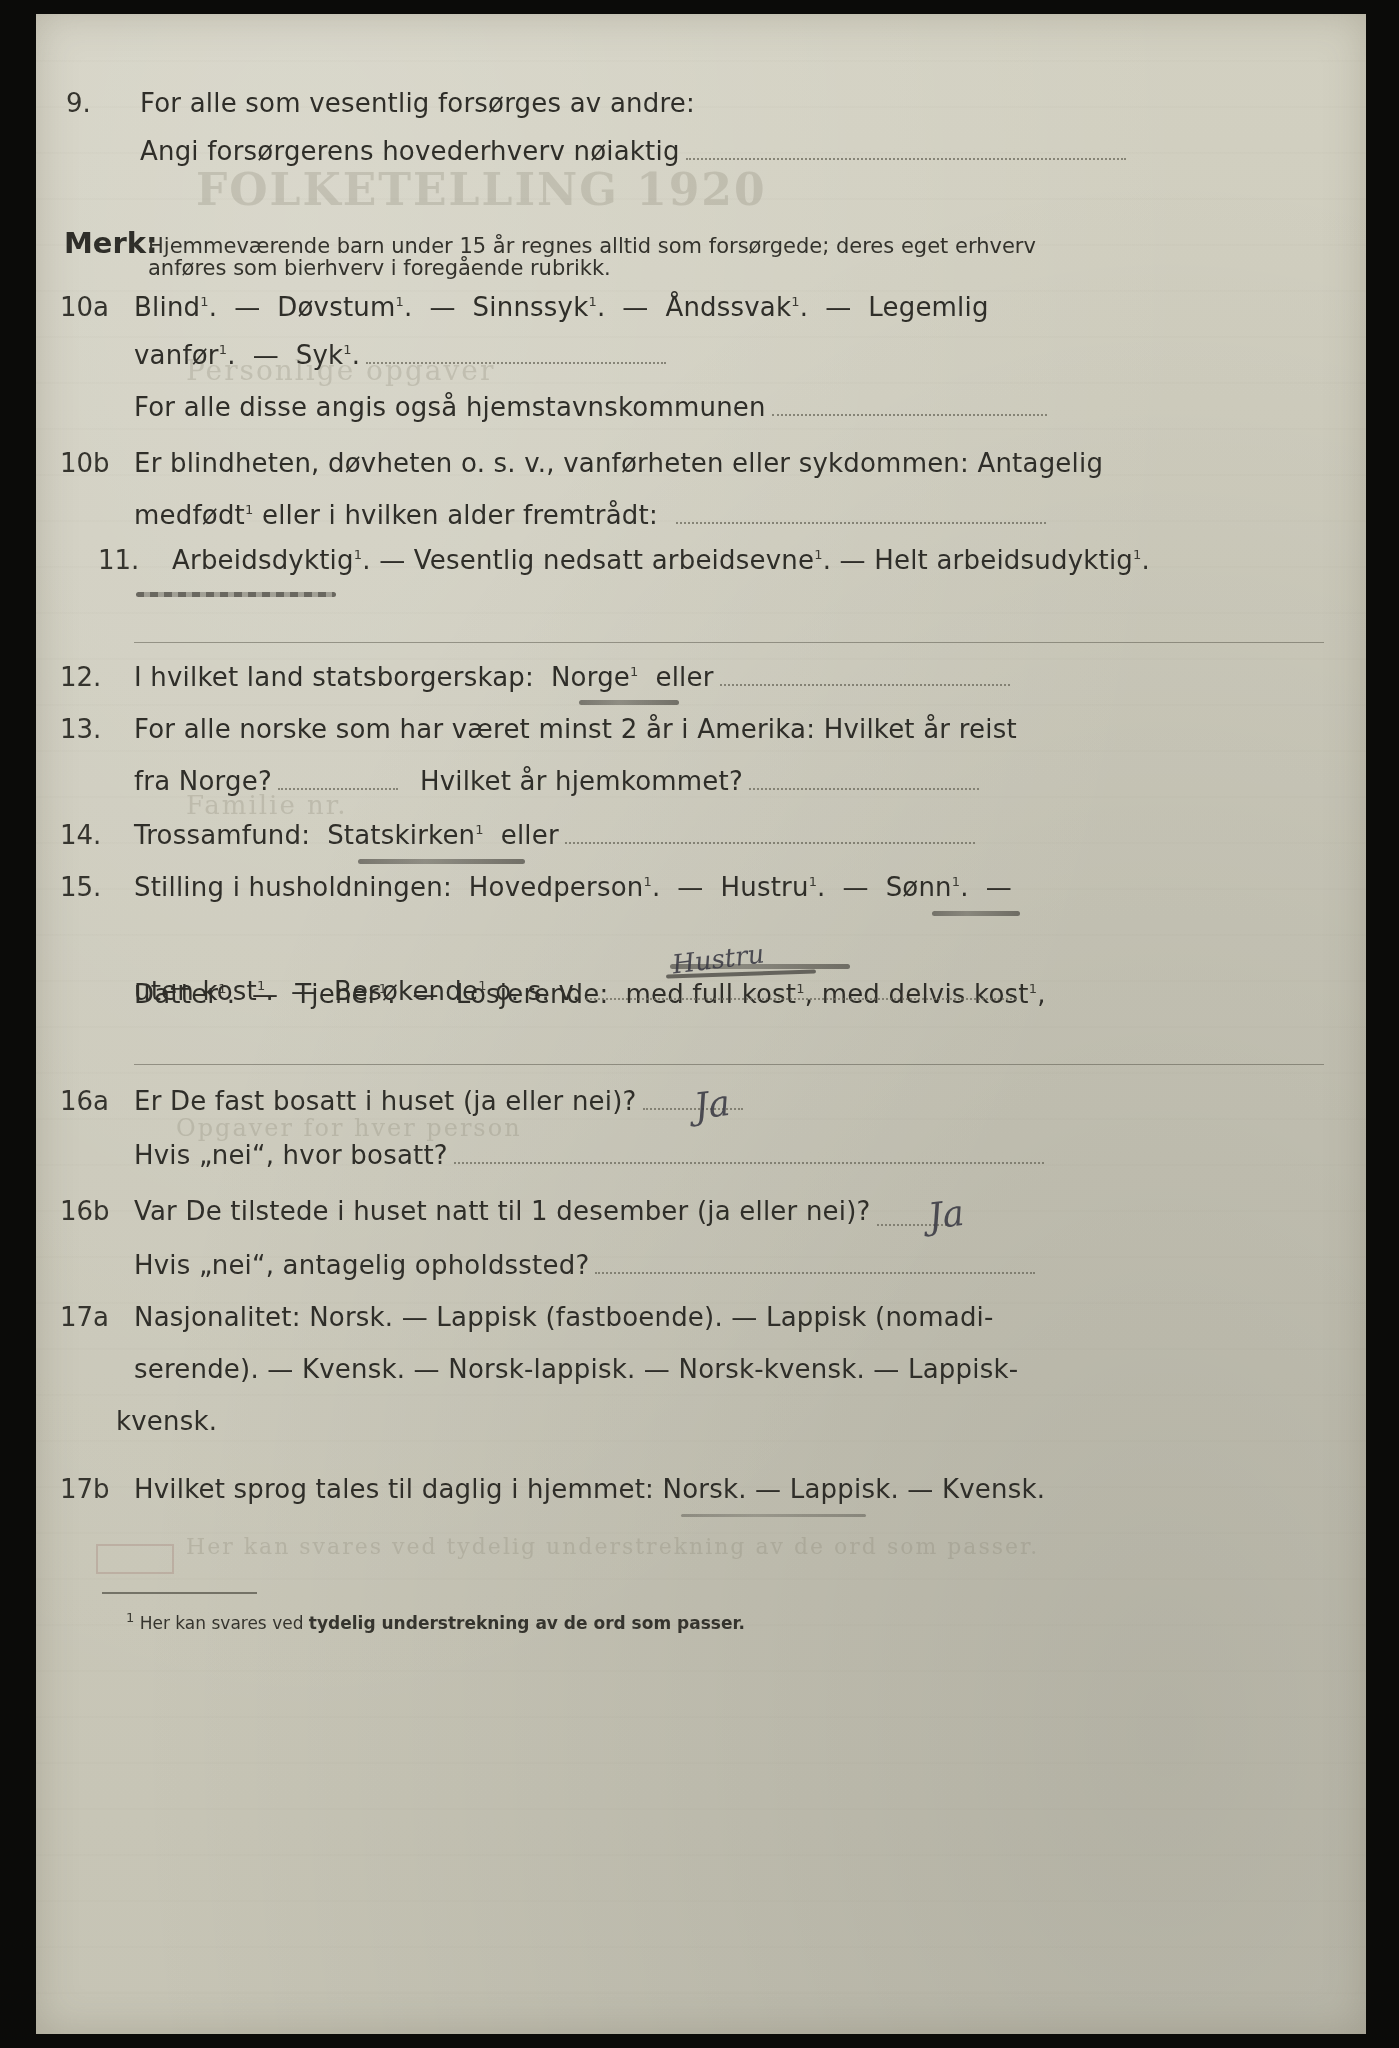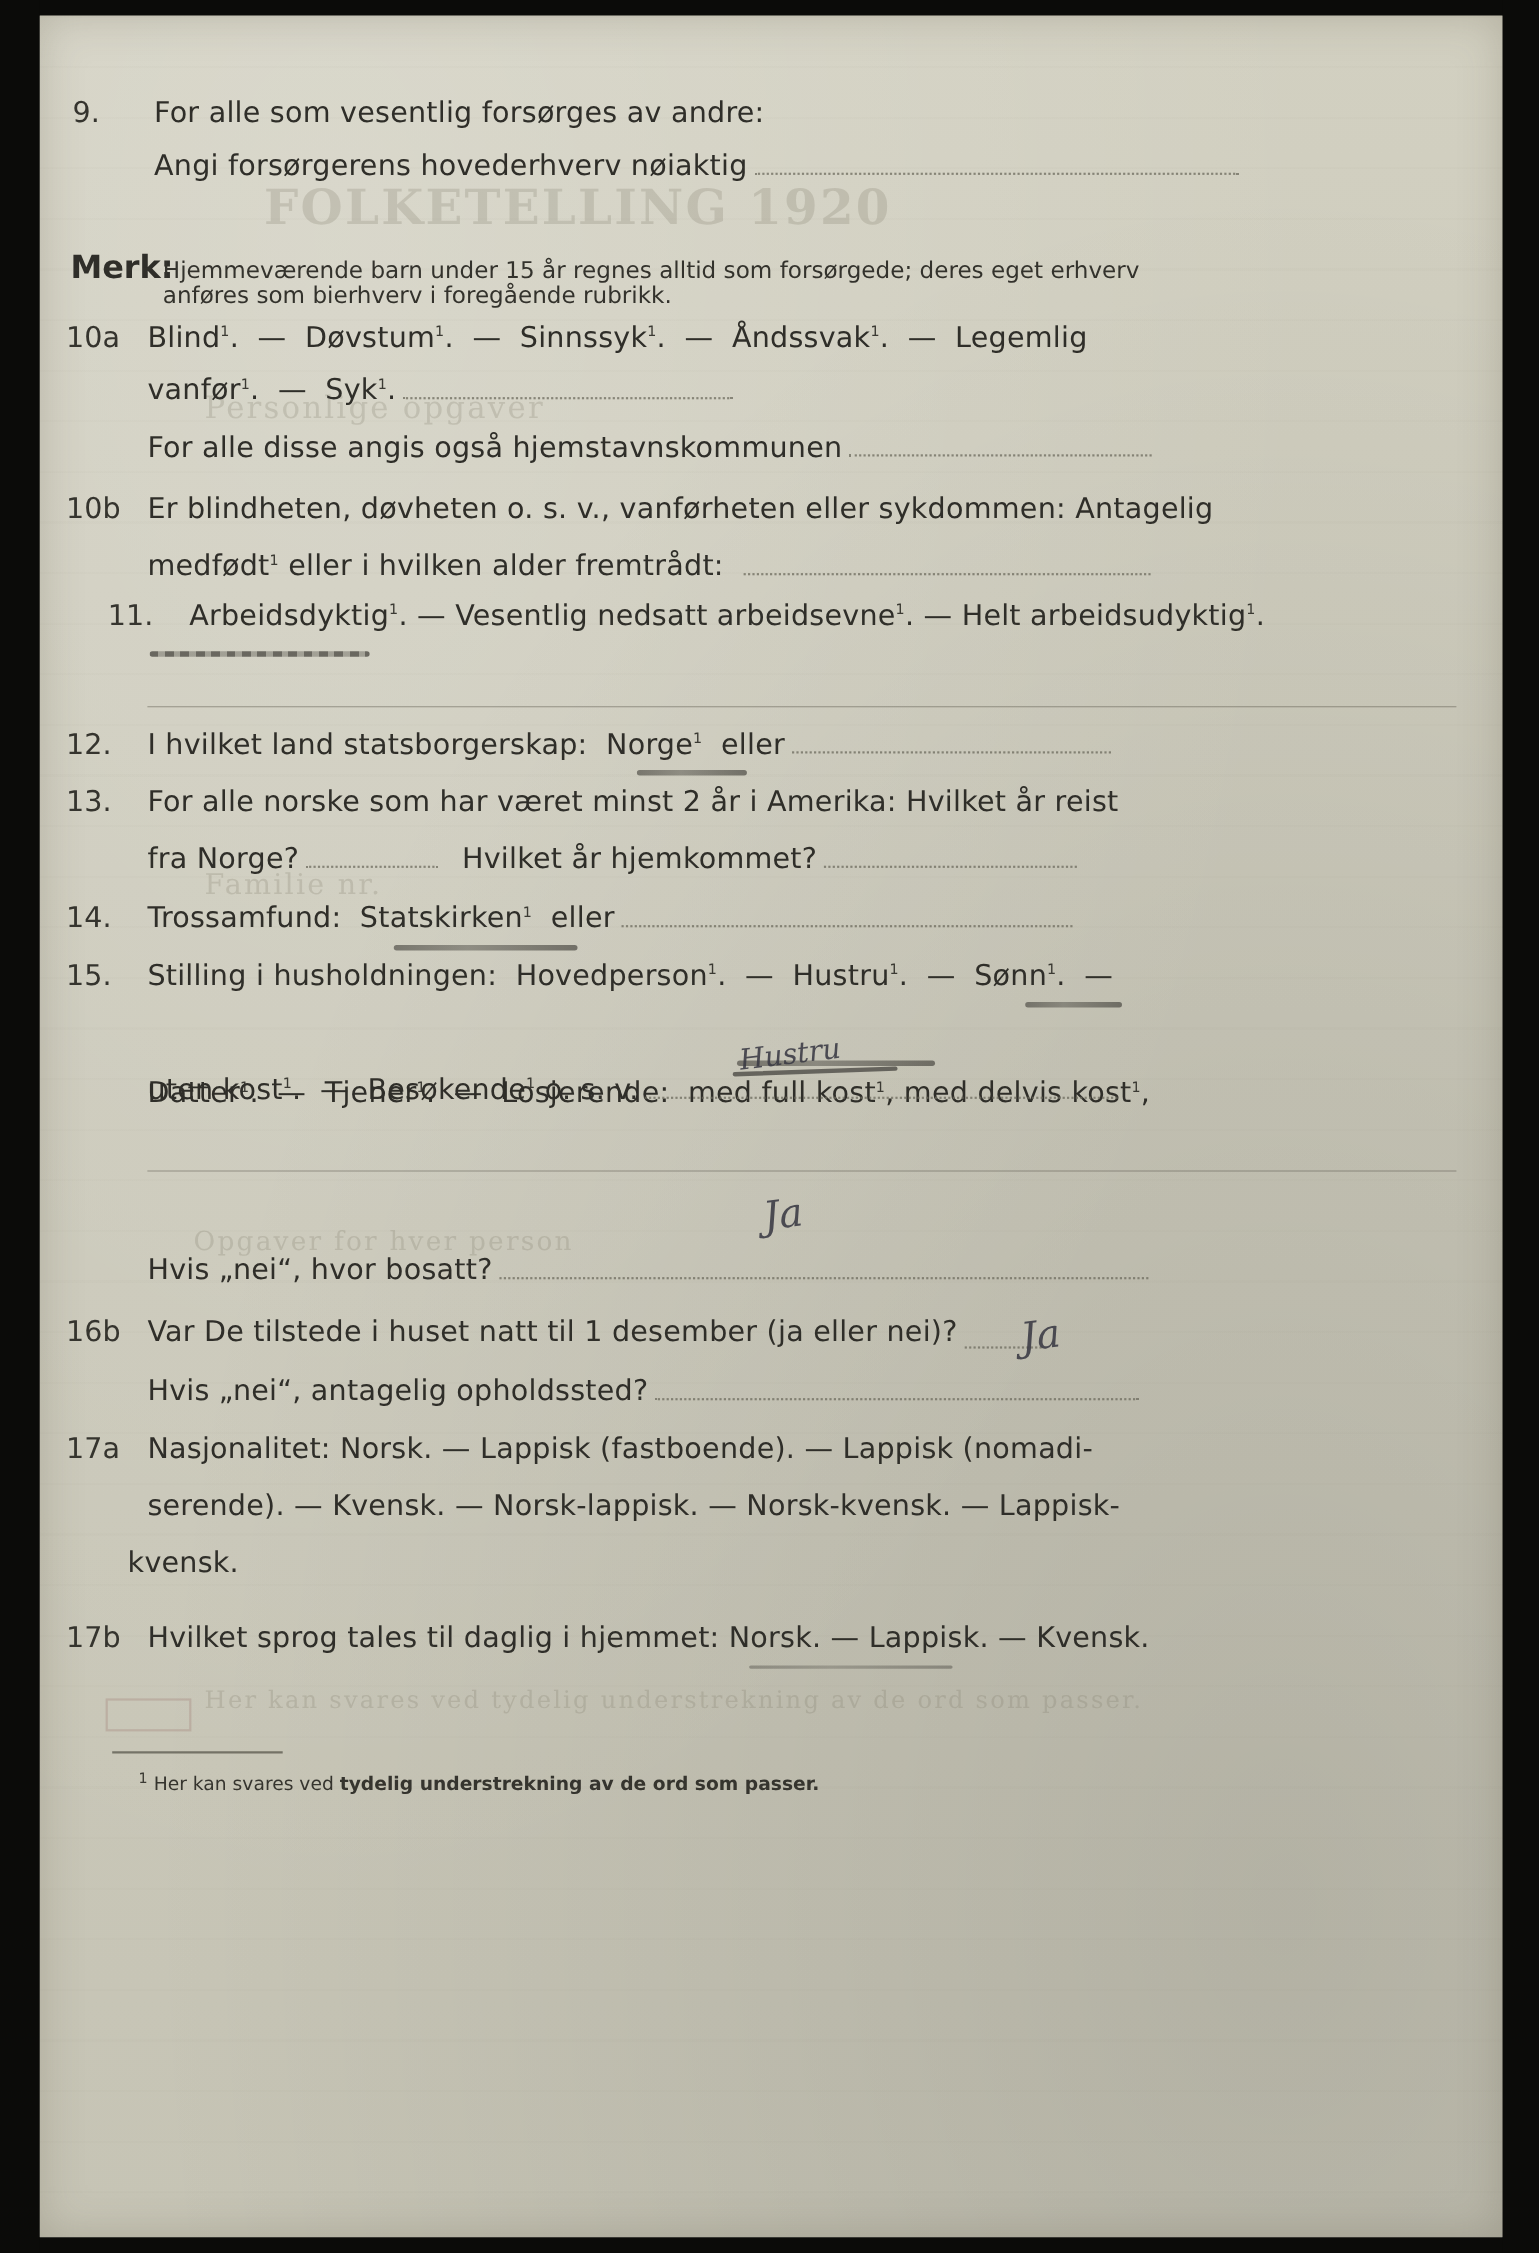--- a/index.html
+++ b/index.html
@@ -172,21 +172,21 @@
   }
 </style>
 </head>
 <body>
 
 <div class="scan">
 
   <div class="paper">
     <div class="content">
 
-      <div class="ghost" style="left:160px; top:150px; font-size:44px; font-weight:bold;margin-left:44px;">FOLKETELLING 1920</div>
+      <div class="ghost" style="left:160px; top:150px; font-size:44px; font-weight:bold;">FOLKETELLING 1920</div>
       <div class="ghost" style="left:150px; top:340px; font-size:28px;">Personlige opgaver</div>
       <div class="ghost" style="left:150px; top:760px; font-size:26px;margin-top:16px;">Familie nr.</div>
       <div class="ghost" style="left:140px; top:1100px; font-size:24px;">Opgaver for hver person</div>
 
       <div class="row" style="left:30px; top:74px;">
         <span class="num">9.</span>
         <span class="txt">For alle som vesentlig forsørges av andre:</span>
       </div>
       <div class="row" style="left:104px; top:122px;">
         <span class="txt">Angi forsørgerens hovederhverv nøiaktig</span>
@@ -269,20 +269,25 @@
       <div class="hand small" style="position:absolute; left:636px; top:930px;">Hustru</div>
       <div class="strike" style="left:630px; top:958px; width:150px;"></div>
 
       <div class="row" style="left:98px; top:962px;">
         <span class="txt">uten kost<span class="sup">1</span>.&nbsp; — &nbsp;Besøkende<span class="sup">1</span> o. s. v.</span>
         <span class="dots" style="width:430px;"></span>
       </div>
 
       <div class="hr" style="left:98px; top:1050px; width:1190px;"></div>
 
+      <div class="row" style="left:24px; top:1072px;">
+        <span class="num">16a</span>
+        <span class="txt">Er De fast bosatt i huset (ja eller nei)?</span>
+        <span class="dots" style="width:100px;"></span>
+      </div>
       <div class="hand" style="position:absolute; left:658px; top:1070px; font-size:36px;">Ja</div>
 
       <div class="row" style="left:98px; top:1126px;">
         <span class="txt">Hvis „nei“, hvor bosatt?</span>
         <span class="dots" style="width:590px;"></span>
       </div>
 
       <div class="row" style="left:24px; top:1182px;align-items:flex-end;">
         <span class="num">16b</span>
         <span class="txt">Var De tilstede i huset natt til 1 desember (ja eller nei)?</span>

